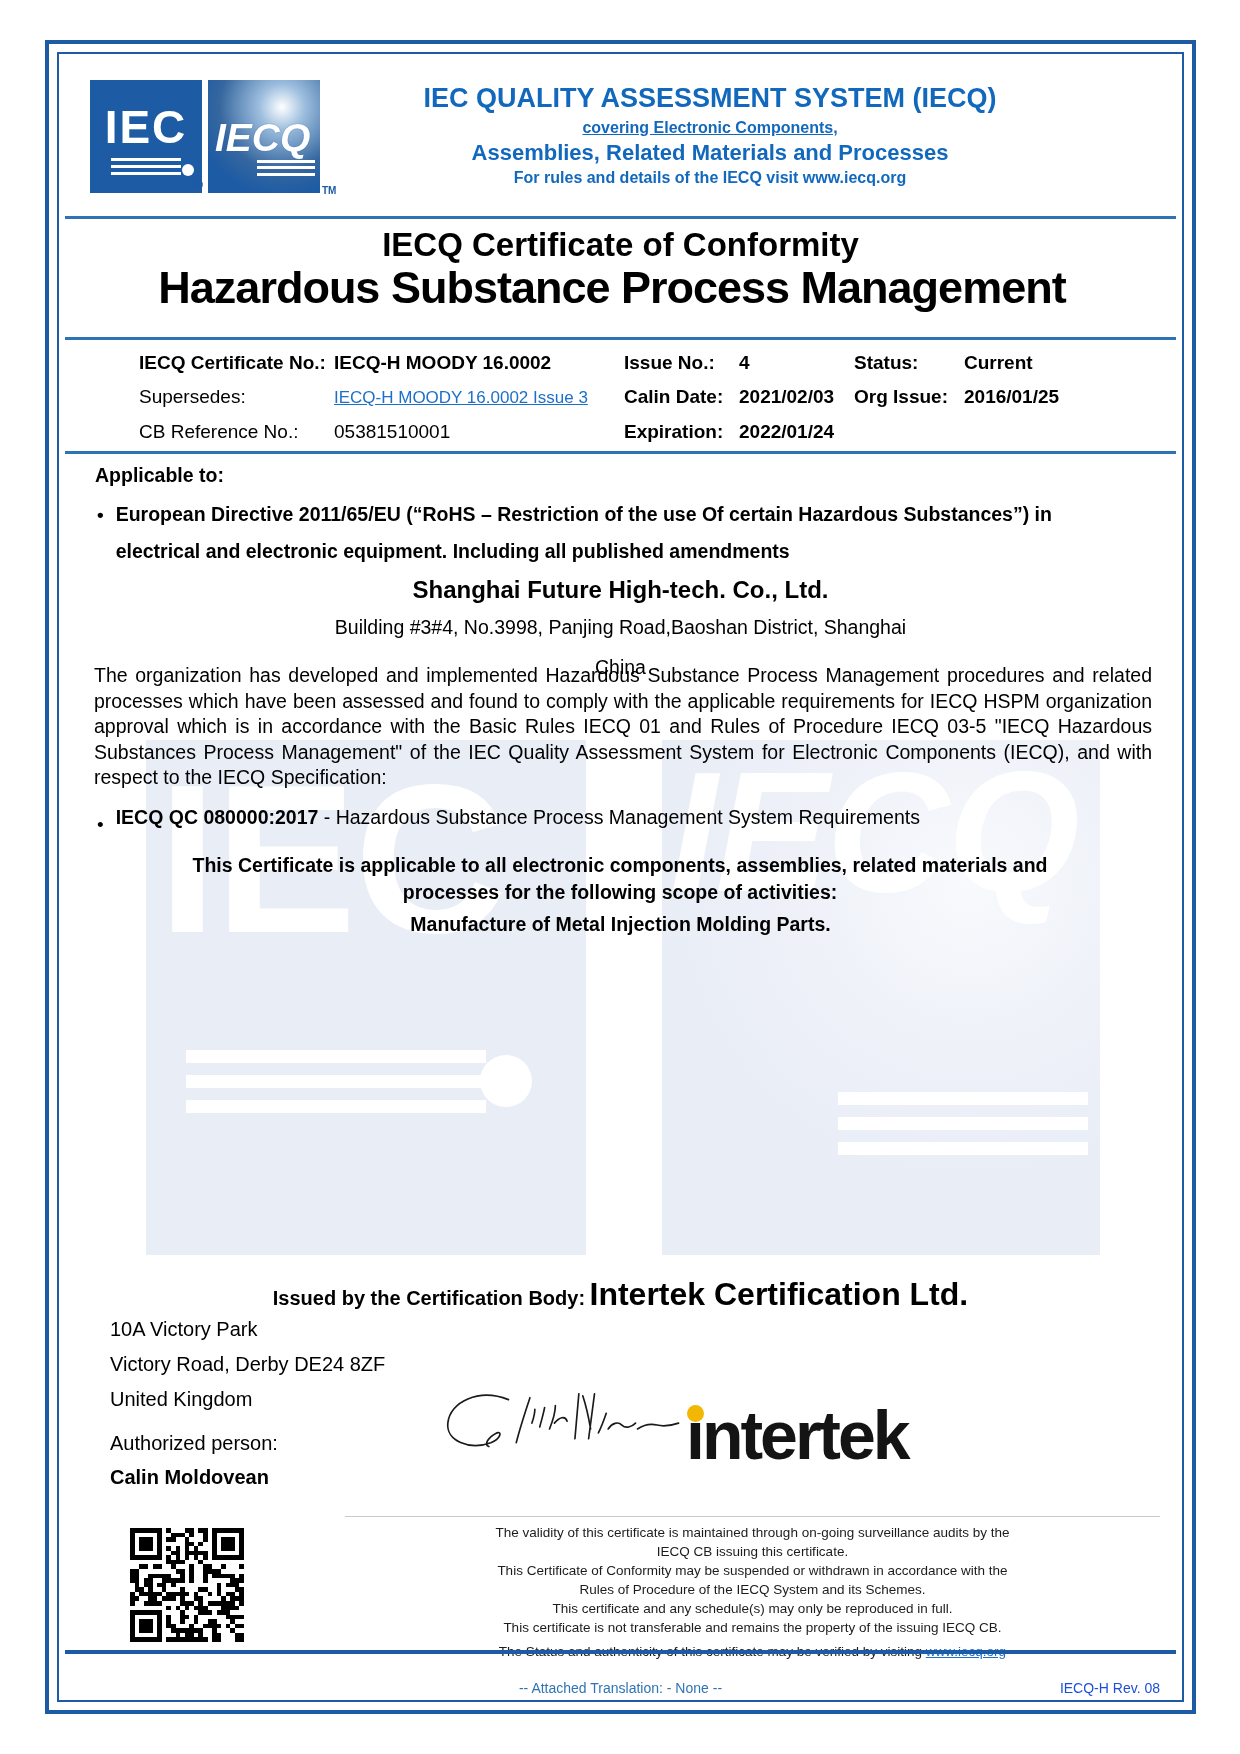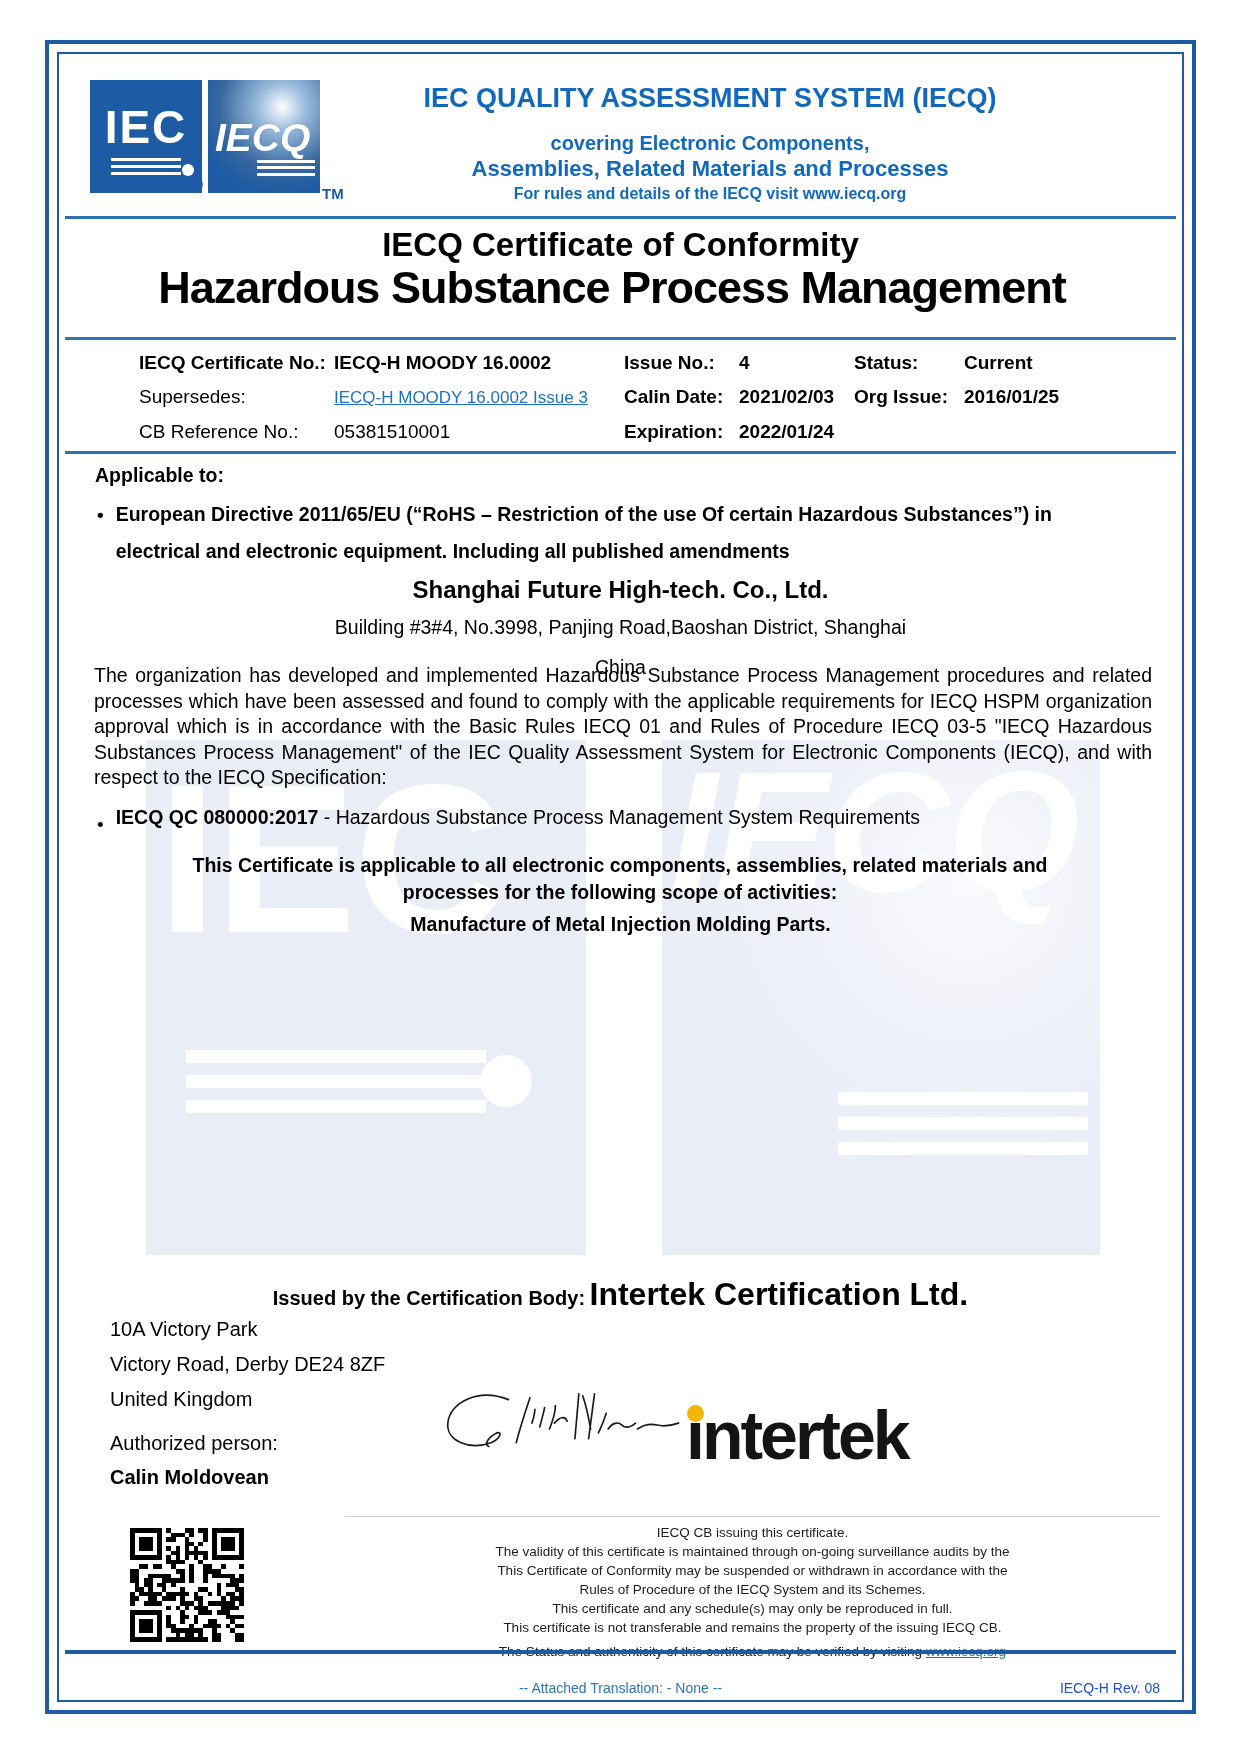--- a/index.html
+++ b/index.html
@@ -31,26 +31,26 @@
   .iec-lines{margin-top:8px;width:70px;height:17px;position:relative;
              background:repeating-linear-gradient(to bottom,#fff 0 3px,transparent 3px 7px);}
   .iec-lines::after{content:"";position:absolute;right:-13px;bottom:-1px;width:12px;height:12px;background:#fff;border-radius:50%;}
   .iecq-logo{position:absolute;left:208px;top:80px;width:112px;height:113px;overflow:hidden;
              background:radial-gradient(circle at 66% 24%,#ffffff 0%,#9dbede 20%,#36679f 55%,#1d5ba4 78%);}
   .iecq-txt{position:absolute;left:7px;top:36px;color:#fff;font-weight:bold;font-style:italic;font-size:39px;
             text-shadow:0 0 1px #1d5ba4;}
   .iecq-stripes{position:absolute;right:5px;bottom:17px;width:58px;height:16px;
             background:repeating-linear-gradient(to bottom,#fff 0 3px,transparent 3px 6.5px);}
   .reg-mark{position:absolute;left:192px;top:176px;font-size:15px;color:#1d5ba4;}
-  .tm-mark{position:absolute;left:322px;top:185px;font-size:15px;color:#1d5ba4;font-weight:bold;}
+  .tm-mark{position:absolute;left:322px;top:185px;font-size:10px;color:#1d5ba4;font-weight:bold;}
 
   
   .header-text{position:absolute;left:395px;top:83px;width:630px;text-align:center;color:#1168bd;font-weight:bold;}
   .ht1{font-size:27px;line-height:30px;}
-  .ht2{font-size:20px;line-height:25px;margin-top:18px;}
+  .ht2{font-size:16px;line-height:25px;margin-top:2px;text-decoration:underline;}
   .ht3{font-size:22px;line-height:25px;}
   .ht4{font-size:16px;line-height:20px;margin-top:3px;}
 
   .rule{position:absolute;left:65px;right:64px;height:3px;background:#2e74b5;}
   .rule-1{top:216px;}
   .rule-2{top:337px;}
   .rule-3{top:451px;}
   .rule-4{top:1650px;height:4px;background:#1d5ba4;}
 
   .title1{position:absolute;left:65px;right:64px;top:226px;text-align:center;font-size:33px;font-weight:bold;}
@@ -541,22 +541,22 @@
         <rect x="14" y="24" width="1" height="1"></rect>
         <rect x="15" y="24" width="1" height="1"></rect>
         <rect x="16" y="24" width="1" height="1"></rect>
         <rect x="18" y="24" width="1" height="1"></rect>
         <rect x="19" y="24" width="1" height="1"></rect>
         <rect x="23" y="24" width="1" height="1"></rect>
         <rect x="24" y="24" width="1" height="1"></rect>
       </svg>
 
     <div class="fine">
+      <div>The validity of this certificate is maintained through on-going surveillance audits by the</div>
       <div>IECQ CB issuing this certificate.</div>
-      <div>The validity of this certificate is maintained through on-going surveillance audits by the</div>
       <div>This Certificate of Conformity may be suspended or withdrawn in accordance with the</div>
       <div>Rules of Procedure of the IECQ System and its Schemes.</div>
       <div>This certificate and any schedule(s) may only be reproduced in full.</div>
       <div>This certificate is not transferable and remains the property of the issuing IECQ CB.</div>
       <div class="fine-last">
         <span>The Status and authenticity of this certificate may be verified by visiting </span><a class="fine-link">www.iecq.org</a>
       </div>
     </div>
 
     <div class="rule rule-4"></div>

